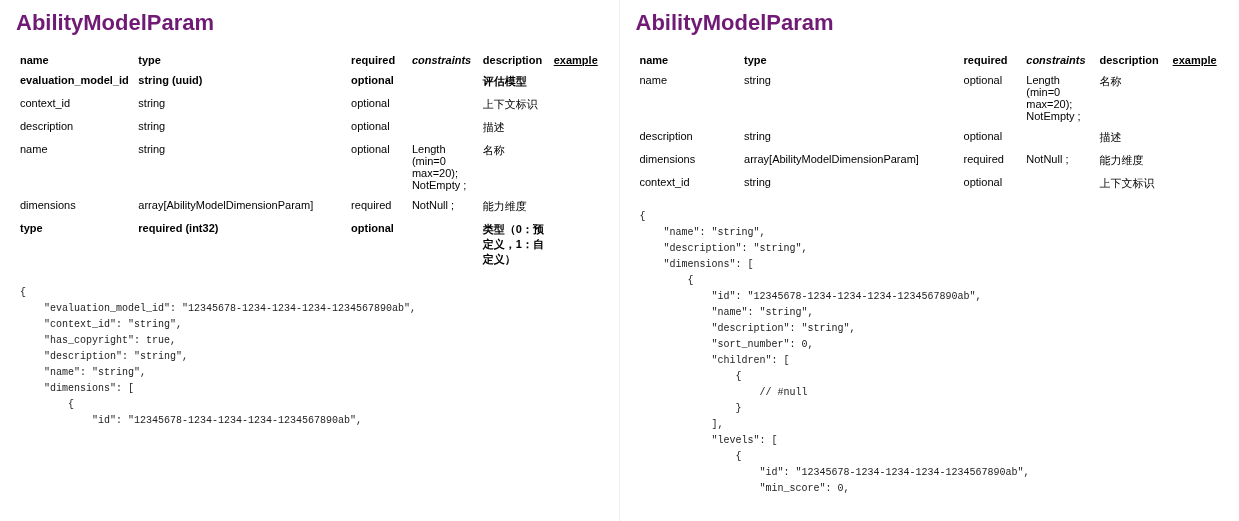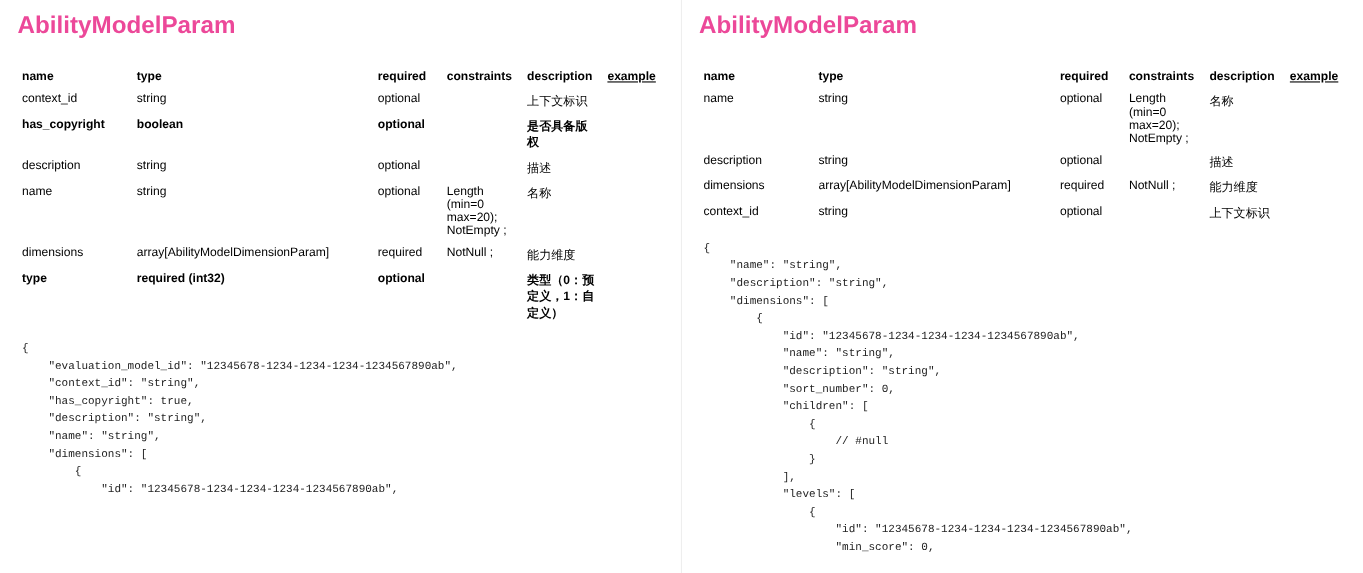--- a/index.html
+++ b/index.html
@@ -19,22 +19,22 @@
       width: 50%;
       padding: 10px 16px;
       position: relative;
     }
     .panel-left {
       border-right: 1px solid #eee;
     }
     h2.title {
       font-size: 22px;
       font-weight: 700;
-      margin-bottom: 24px;
-      color: #ec4899;
+      margin-bottom: 14px;
+      color: #701a75;
     }
     table.params {
       width: 100%;
       border-collapse: collapse;
       font-size: 11px;
       margin-bottom: 14px;
     }
     table.params th {
       text-align: left;
       font-weight: 700;
@@ -56,55 +56,55 @@
       font-family: "Courier New", monospace;
       font-size: 10px;
       color: #222;
       white-space: pre;
       line-height: 1.6;
       padding-left: 4px;
     }
     .col-name { width: 100px; }
     .col-type { width: 210px; }
     .col-req { width: 60px; }
-    .col-cons { width: 70px; }
+    .col-cons { width: 70px; font-style: italic; }
     .col-desc { width: 70px; }
     .col-ex { width: 50px; text-decoration: underline; }
   </style>
 </head>
 <body>
 
 <div class="panel panel-left">
   <h2 class="title">AbilityModelParam</h2>
   <table class="params">
     <thead>
       <tr>
         <th class="col-name">name</th>
         <th class="col-type">type</th>
         <th class="col-req">required</th>
         <th class="col-cons">constraints</th>
         <th class="col-desc">description</th>
         <th class="col-ex">example</th>
       </tr>
     </thead>
     <tbody>
+        <tr class="bold">
+          <td>evaluation_model_id</td>
+          <td>string (uuid)</td>
+          <td>optional</td>
+          <td></td>
+          <td>评估模型</td>
+          <td></td>
+        </tr>
         <tr>
           <td>context_id</td>
           <td>string</td>
           <td>optional</td>
           <td></td>
           <td>上下文标识</td>
-          <td></td>
-        </tr>
-        <tr class="bold">
-          <td>has_copyright</td>
-          <td>boolean</td>
-          <td>optional</td>
-          <td></td>
-          <td>是否具备版权</td>
           <td></td>
         </tr>
         <tr>
           <td>description</td>
           <td>string</td>
           <td>optional</td>
           <td></td>
           <td>描述</td>
           <td></td>
         </tr>

